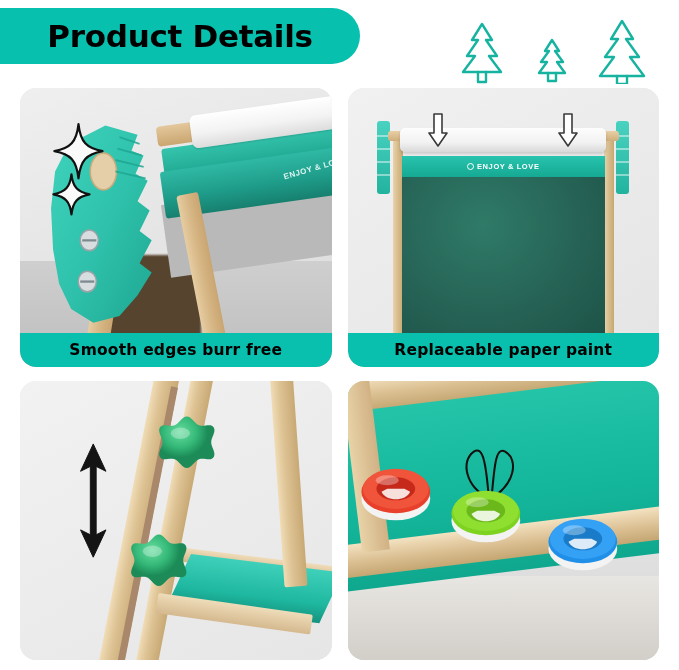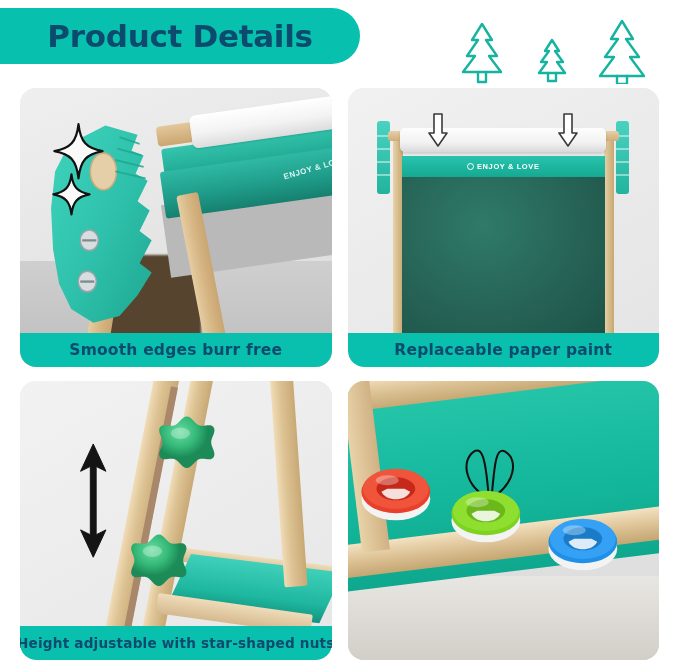--- a/index.html
+++ b/index.html
@@ -14,21 +14,21 @@
   
   .header { position:absolute; left:0; top:0; width:679px; height:88px; }
   .title-banner {
     position:absolute; left:-40px; top:8px;
     width:400px; height:56px;
     background:#07c0ae;
     border-radius:28px;
     display:flex; align-items:center; justify-content:center;
   }
   .title-text {
-    color:#0c4a6e; font-size:31px; font-weight:bold;
+    color:#000000; font-size:31px; font-weight:bold;
     letter-spacing:-0.3px; padding-left:40px;
     font-family:"DejaVu Sans", sans-serif;
   }
   .trees { position:absolute; left:452px; top:18px; width:210px; height:66px; }
 
   
   .grid {
     position:absolute; left:20px; top:88px;
     width:639px; height:572px;
     display:grid;
@@ -44,21 +44,21 @@
   }
   .photo { position:absolute; inset:0; overflow:hidden; }
   .caption {
     position:absolute; left:0; right:0; bottom:0;
     height:34px; background:#08c0ad;
     display:flex; align-items:center; justify-content:center;
     border-bottom-left-radius:16px; border-bottom-right-radius:16px;
     z-index:40;
   }
   .caption span {
-    color:#0c4a6e; font-size:15.5px; font-weight:bold;
+    color:#000000; font-size:15.5px; font-weight:bold;
     letter-spacing:0.2px; white-space:nowrap;
     font-family:"DejaVu Sans", sans-serif;
   }
   .caption.small span { font-size:13.6px; }
 
   
   .p1-bg { position:absolute; inset:0; background:linear-gradient(160deg,#efefef 0%,#e3e3e3 60%,#d8d8d8 100%); }
   .p1-floor { position:absolute; left:0; right:0; top:62%; bottom:0; background:linear-gradient(180deg,#cfcfcf,#bdbdbd); }
   .p1-dark { position:absolute; left:24%; top:60%; width:34%; height:40%;
              background:#56442e; filter:blur(1px); }
@@ -327,23 +327,20 @@
           <path fill="url(#gk1)" d="M50 4 C58 4 62 16 70 18 C78 20 88 14 92 21 C96 28 88 36 88 44 C88 52 96 60 92 67 C88 74 78 68 70 70 C62 72 58 84 50 84 C42 84 38 72 30 70 C22 68 12 74 8 67 C4 60 12 52 12 44 C12 36 4 28 8 21 C12 14 22 20 30 18 C38 16 42 4 50 4 Z"></path>
           <ellipse cx="40" cy="30" rx="15" ry="9" fill="#ffffff" opacity=".30"></ellipse>
         </svg>
 
         <svg class="p3-updown" viewBox="0 0 40 120">
           <g fill="#141414" stroke="#141414" stroke-width="1">
             <path d="M20 2 L33 30 L23 25 L23 95 L33 90 L20 118 L7 90 L17 95 L17 25 L7 30 Z"></path>
           </g>
         </svg>
       </div>
-      <div class="caption small">
-        <span>Height adjustable with star-shaped nuts</span>
-      </div>
     </div>
 
     <div class="panel">
       <div class="photo">
         <div class="p4-bg"></div>
         <div class="p4-floor"></div>
         <div class="p4-tray"></div>
         <div class="p4-wood-top"></div>
         <div class="p4-wood-bot"></div>
         <div class="p4-wood-left"></div>

